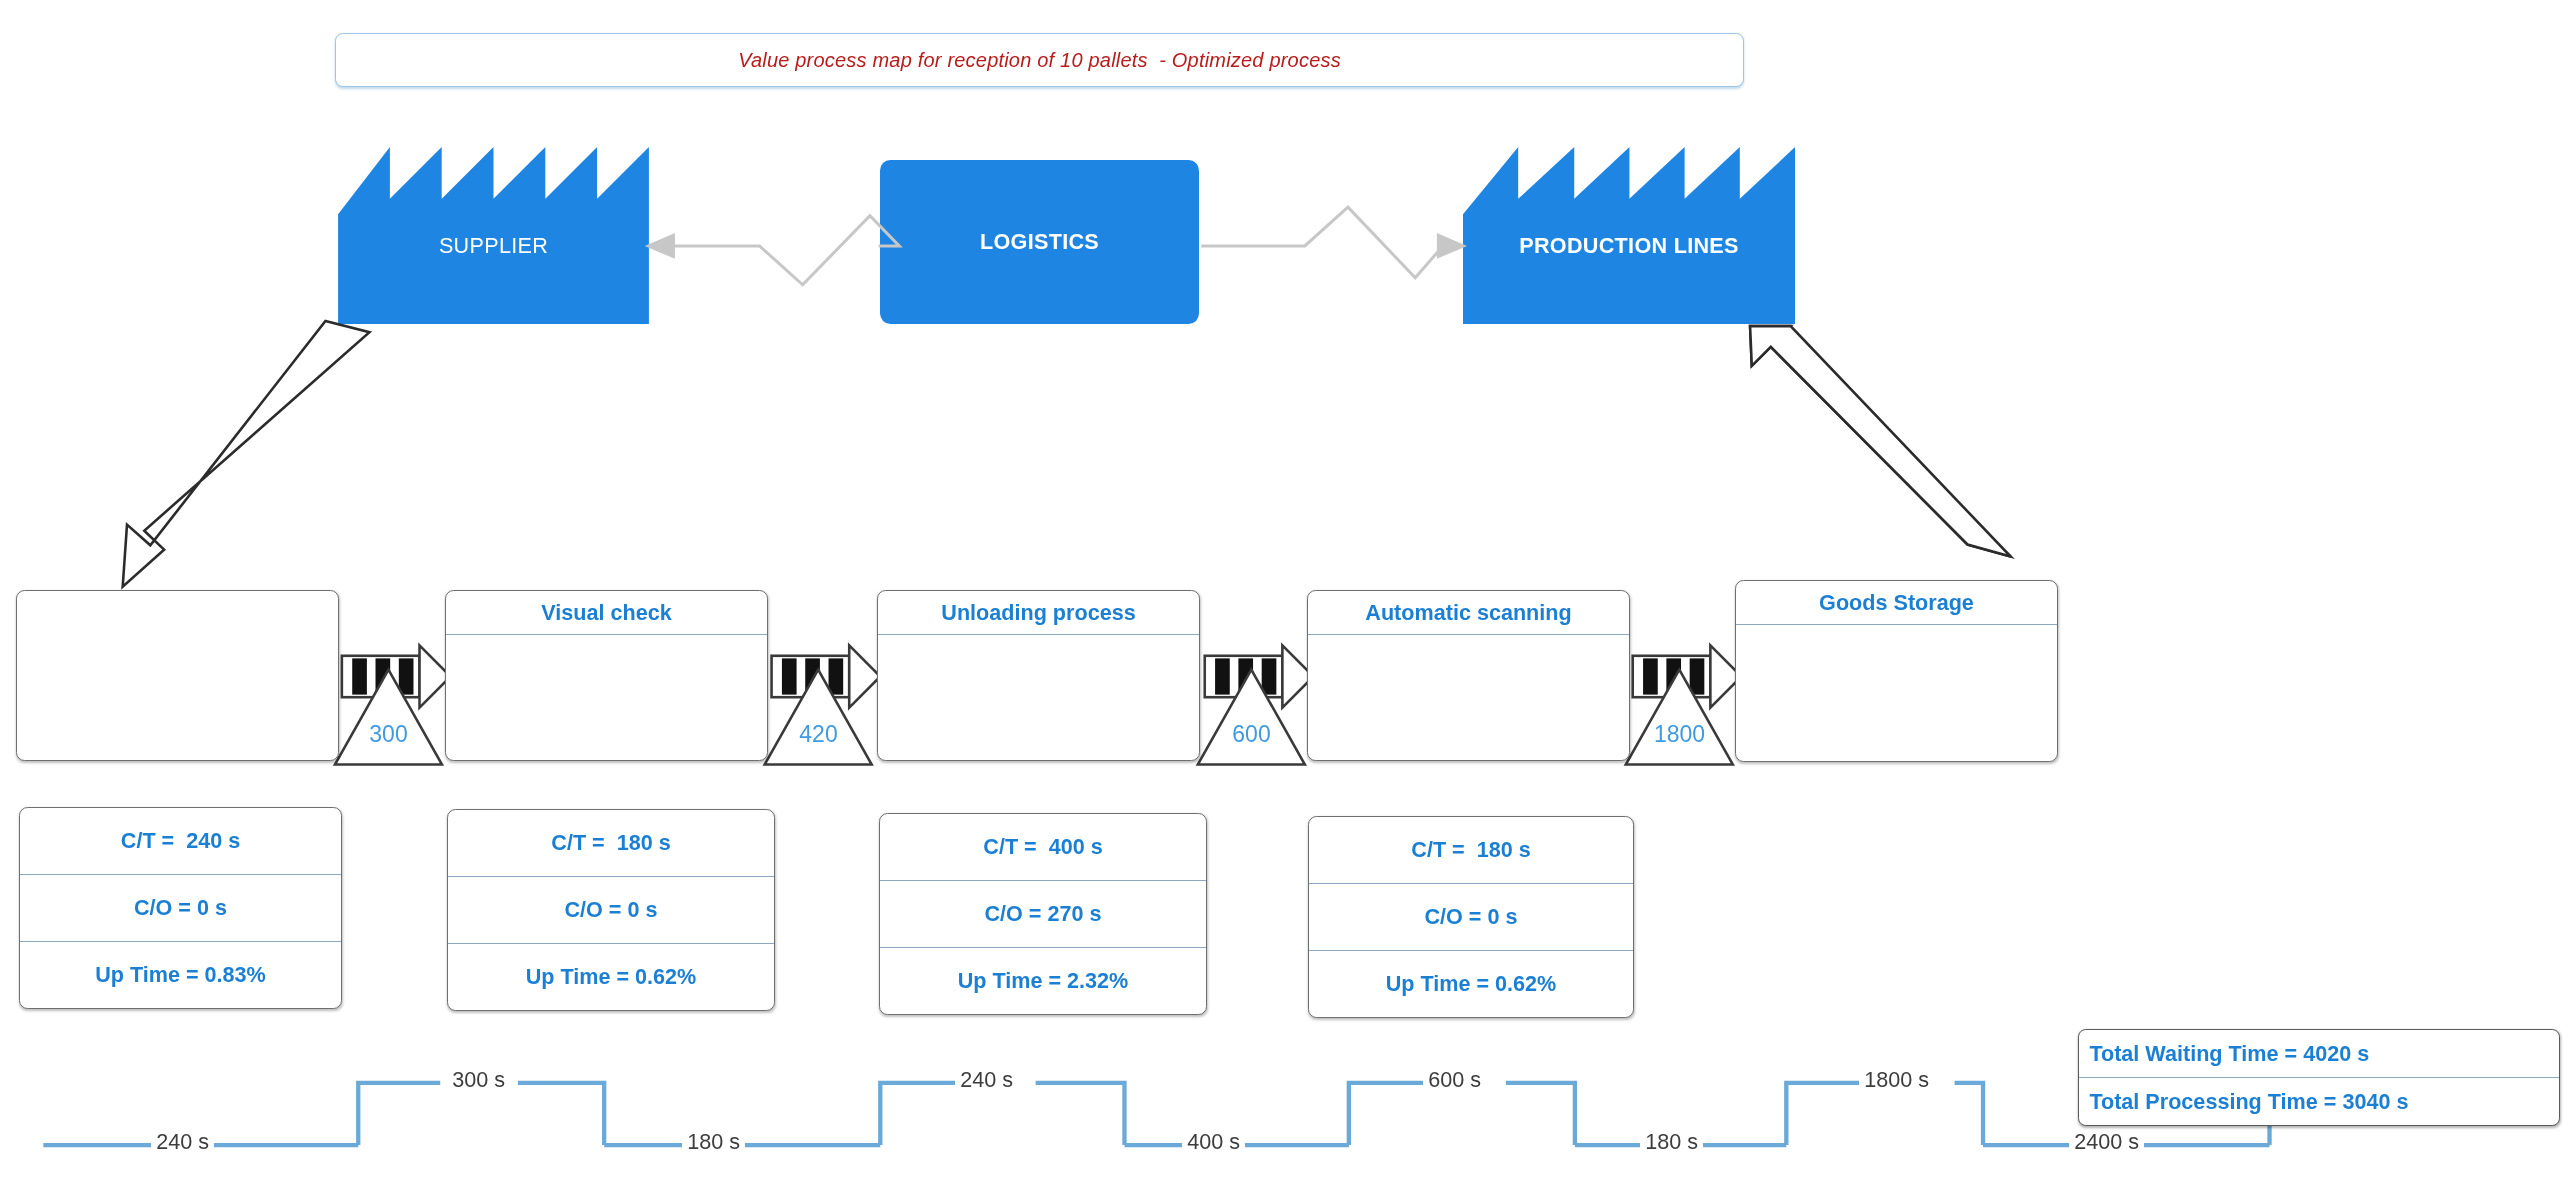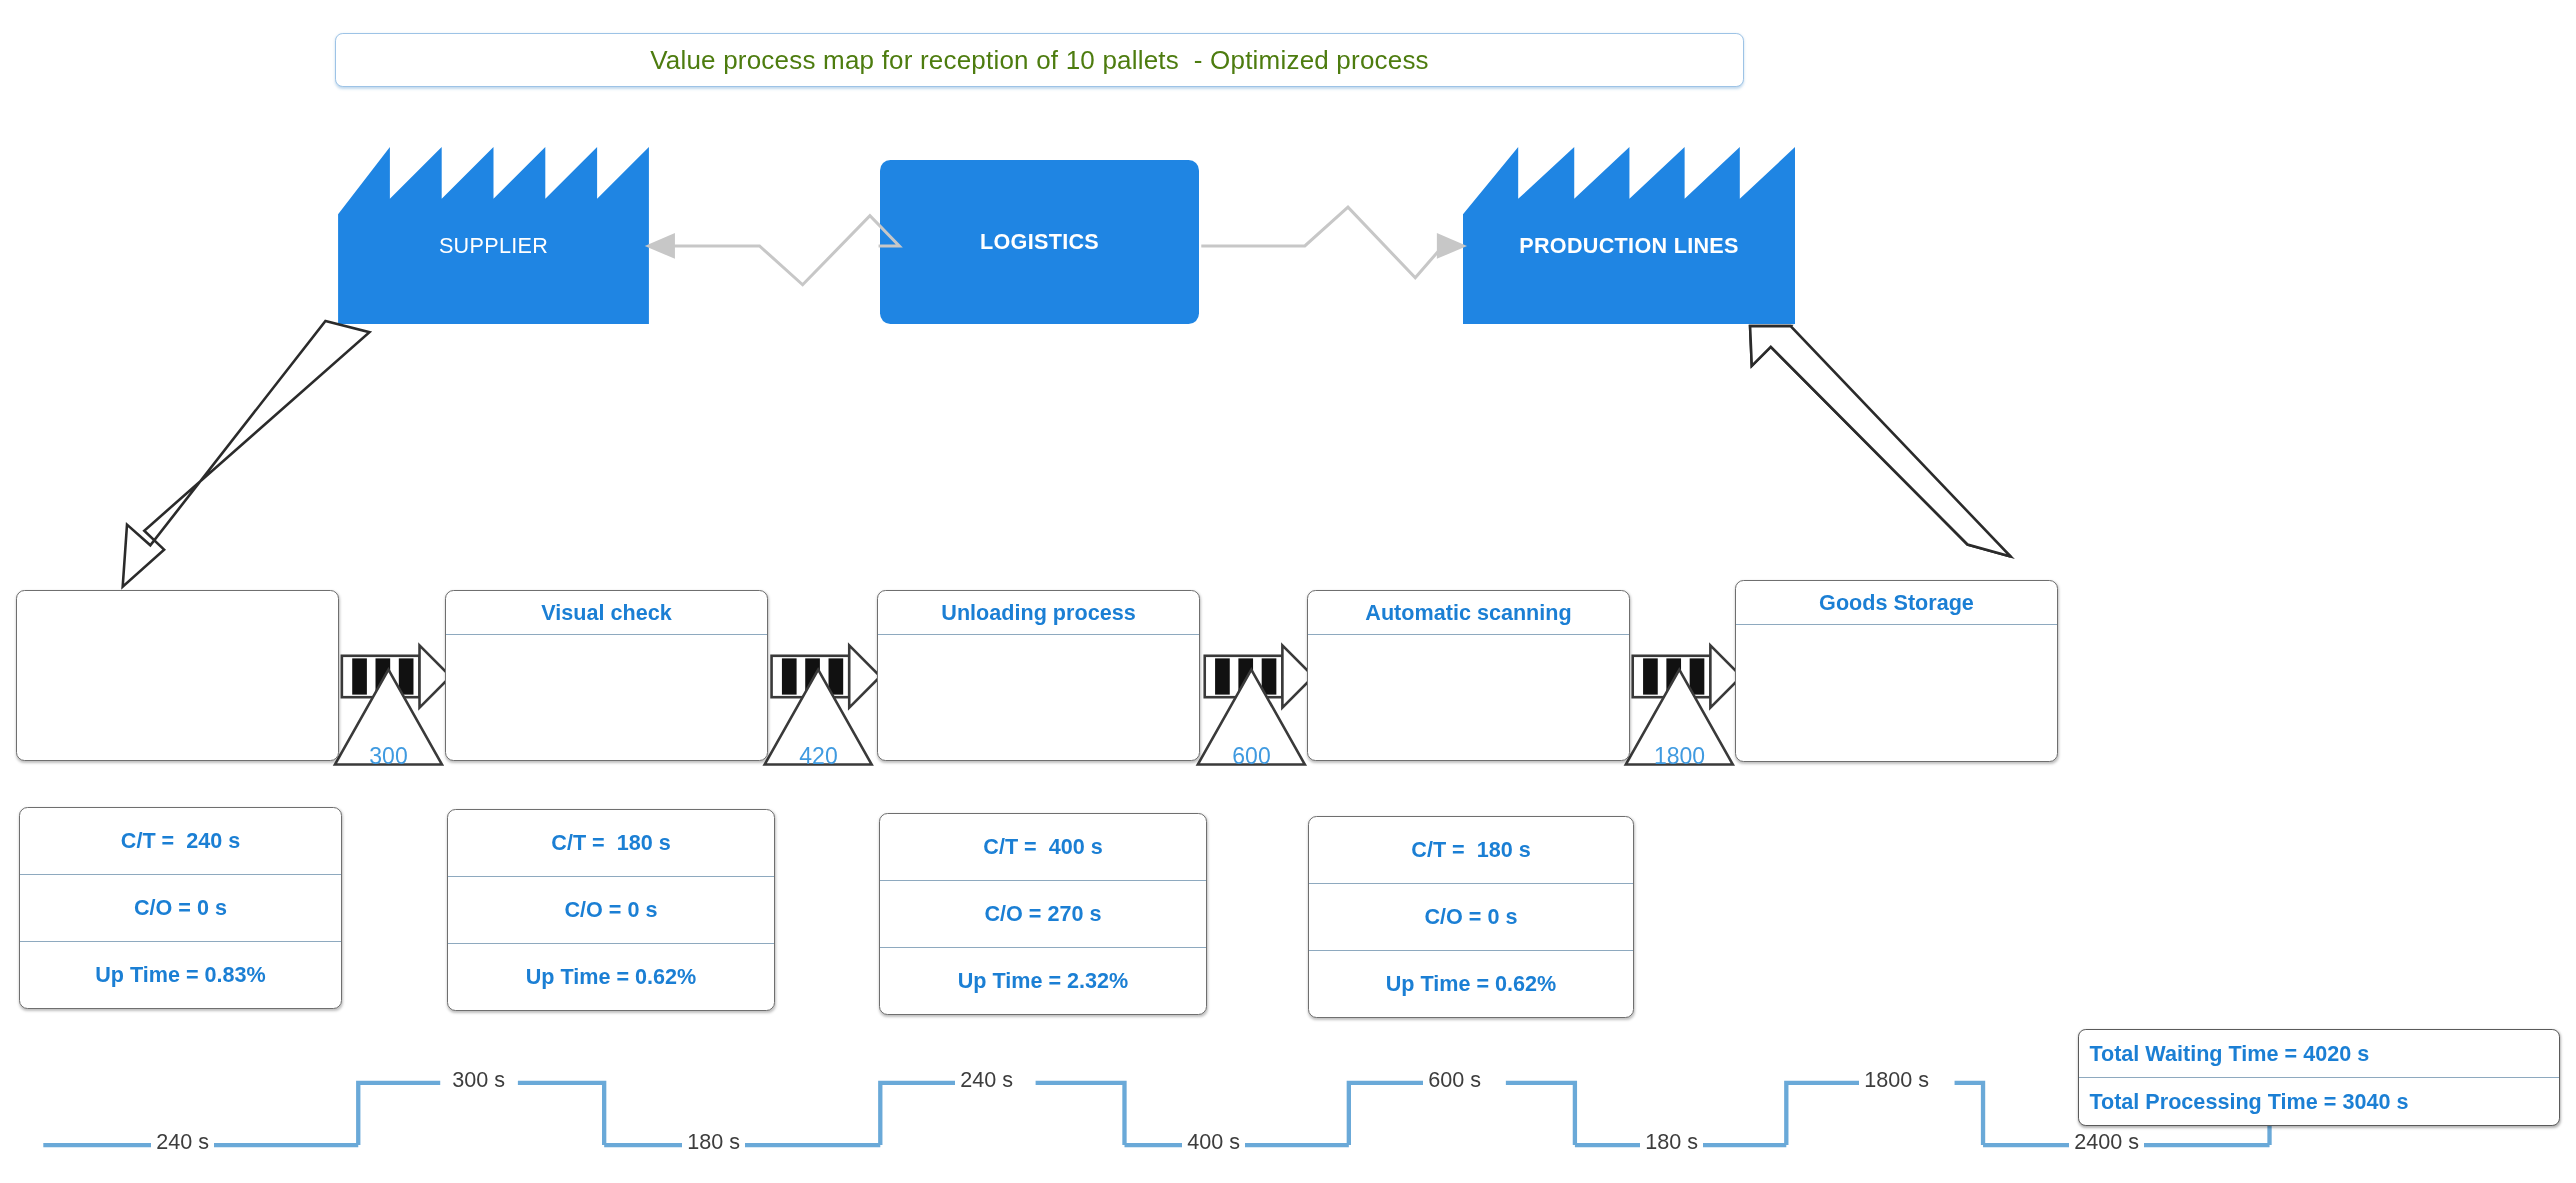--- a/index.html
+++ b/index.html
@@ -6,21 +6,21 @@
   body{font-family:"Liberation Sans", sans-serif;}
   #canvas{position:relative;width:2576px;height:1183px;background:#fff;overflow:hidden;}
 
   
   .title-box{
     position:absolute;left:335px;top:33px;width:1407px;height:52px;
     border:1.3px solid #9dc3e6;border-radius:7.8px;background:#fff;
     display:flex;align-items:center;justify-content:center;
     box-shadow:0 1.7px 2.6px rgba(120,170,215,.45);
   }
-  .title-text{font-size:26px;color:#4d7c0f;letter-spacing:0.2px;white-space:pre;}
+  .title-text{font-size:20px;color:#b91c1c;letter-spacing:0.2px;white-space:pre;font-style:italic;}
 
   
   .factory{position:absolute;}
   .factory svg{display:block;}
   .fac-label{
     position:absolute;left:0;width:100%;text-align:center;
     color:#fff;font-size:21.6px;font-weight:400;letter-spacing:0.3px;white-space:nowrap;
   }
   .logi-label{
     position:absolute;left:0;width:100%;text-align:center;
@@ -56,21 +56,21 @@
     position:absolute;border:1.4px solid #5a5a5a;border-radius:7.8px;background:#fff;
     box-shadow:0.9px 1.7px 2.6px rgba(0,0,0,.3);display:flex;flex-direction:column;z-index:6;
   }
   .totals .trow{flex:1;display:flex;align-items:center;padding-left:10.4px;border-bottom:1.4px solid #8ea9bf;}
   .totals .trow:last-child{border-bottom:none;}
   .totals .trow span{color:#1b7fd4;font-weight:bold;font-size:21.6px;white-space:nowrap;}
 
   
   .inv-num{
     position:absolute;color:#3f9ae0;font-size:23px;font-weight:400;
-    text-align:center;white-space:nowrap;margin-top:22px;
+    text-align:center;white-space:nowrap;
   }
 
   
   .tl-label{
     position:absolute;font-size:21.6px;color:#3d3d3d;background:#fff;
     padding:0 5.2px;white-space:nowrap;text-align:center;
   }
 
   .svg-layer{position:absolute;left:0;top:0;width:2576px;height:1183px;pointer-events:none;}
 </style>

